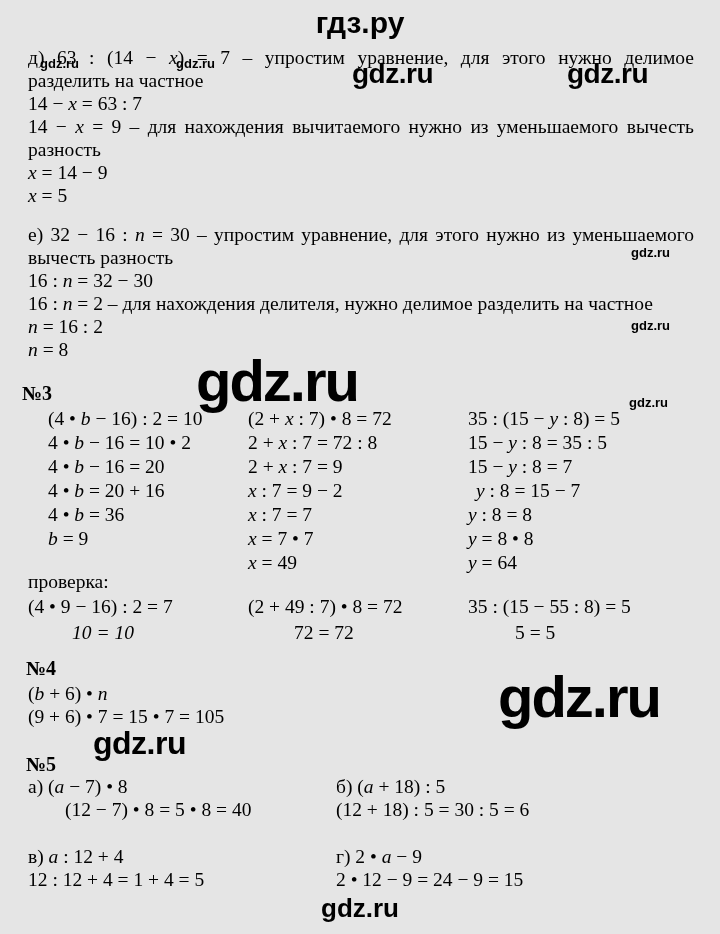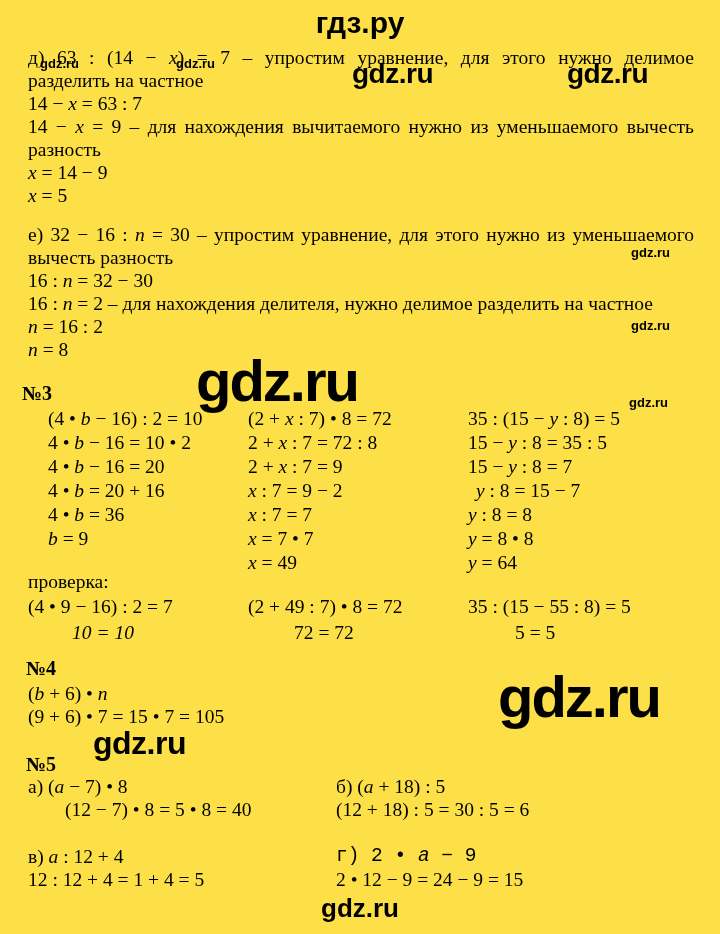--- a/index.html
+++ b/index.html
@@ -1,17 +1,17 @@
 <!DOCTYPE html>
 <html><head>
 <meta charset="utf-8">
 <style>
   html,body { margin:0; padding:0; background:#ffffff; }
   #page {
-    position:relative; width:720px; height:934px; background:#fde047;
+    position:relative; width:720px; height:934px; background:#e5e5e5;
     font-family:"Liberation Serif", serif; font-size:19.5px; color:#000;
     overflow:hidden;
   }
   .abs { position:absolute; }
   .block { position:absolute; width:666px; }
   .line { height:23px; line-height:23px; white-space:nowrap; }
   .just { white-space:normal; text-align:justify; text-align-last:justify; width:666px; }
   .col { position:absolute; }
   .col .line { height:24px; line-height:24px; }
   .tasklabel { font-weight:bold; font-size:20px; }
@@ -98,21 +98,21 @@
   <div class="abs tasklabel" style="left:26px; top:657px;">№4</div>
   <div class="abs line" style="left:28px; top:682px;">(<i>b</i> + 6) • <i>n</i></div>
   <div class="abs line" style="left:28px; top:705px;">(9 + 6) • 7 = 15 • 7 = 105</div>
 
   <div class="abs tasklabel" style="left:26px; top:753px;">№5</div>
   <div class="abs line" style="left:28px; top:775px;">а) (<i>a</i> − 7) • 8</div>
   <div class="abs line" style="left:336px; top:775px;">б) (<i>a</i> + 18) : 5</div>
   <div class="abs line" style="left:28px; top:798px;margin-left:37px;">(12 − 7) • 8 = 5 • 8 = 40</div>
   <div class="abs line" style="left:336px; top:798px;">(12 + 18) : 5 = 30 : 5 = 6</div>
   <div class="abs line" style="left:28px; top:845px;">в) <i>a</i> : 12 + 4</div>
-  <div class="abs line" style="left:336px; top:845px;font-family:Liberation Mono, monospace;">г) 2 • <i>a</i> − 9</div>
+  <div class="abs line" style="left:336px; top:845px;">г) 2 • <i>a</i> − 9</div>
   <div class="abs line" style="left:28px; top:868px;text-align:center;">12 : 12 + 4 = 1 + 4 = 5</div>
   <div class="abs line" style="left:336px; top:868px;">2 • 12 − 9 = 24 − 9 = 15</div>
 
   <div class="wm wm-small" style="left:40px;  top:57px;">gdz.ru</div>
   <div class="wm wm-small" style="left:176px; top:57px;">gdz.ru</div>
   <div class="wm wm-med" style="left:352px; top:60px;">gdz.ru</div>
   <div class="wm wm-med" style="left:567px; top:60px;">gdz.ru</div>
   <div class="wm wm-small" style="left:631px; top:246px;">gdz.ru</div>
   <div class="wm wm-small" style="left:631px; top:319px;">gdz.ru</div>
   <div class="wm wm-big" style="left:196px; top:352px;">gdz.ru</div>

